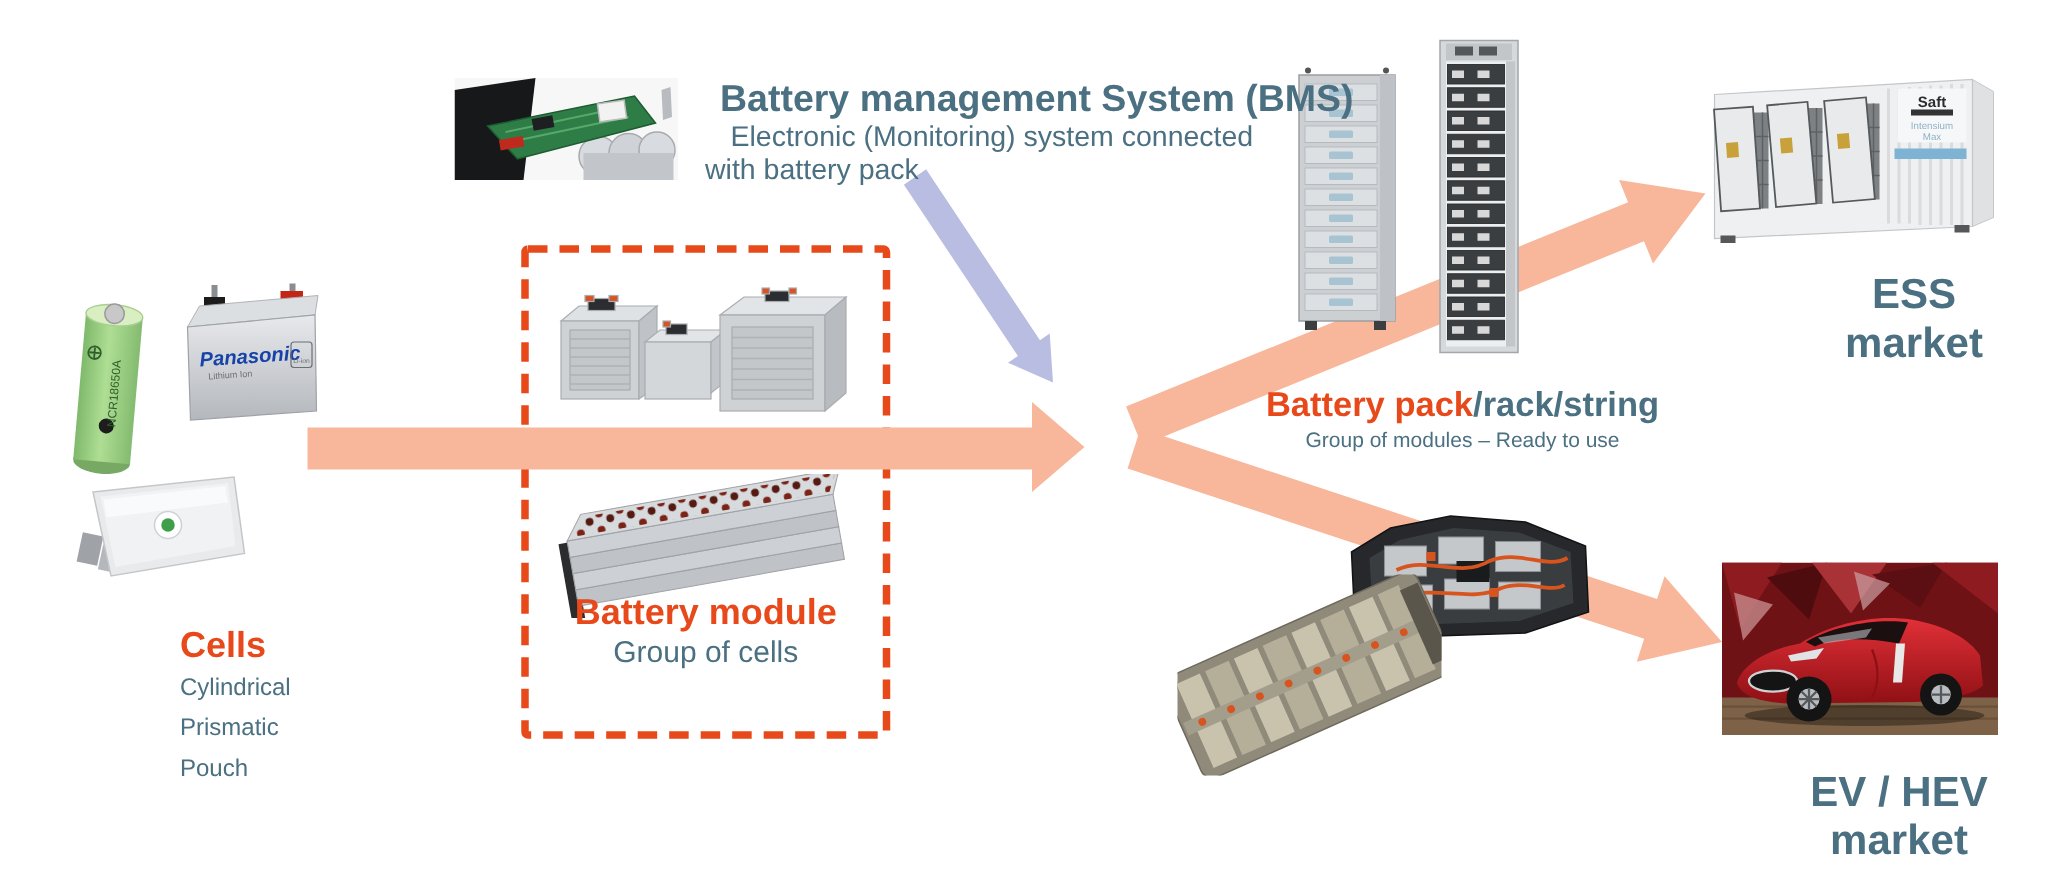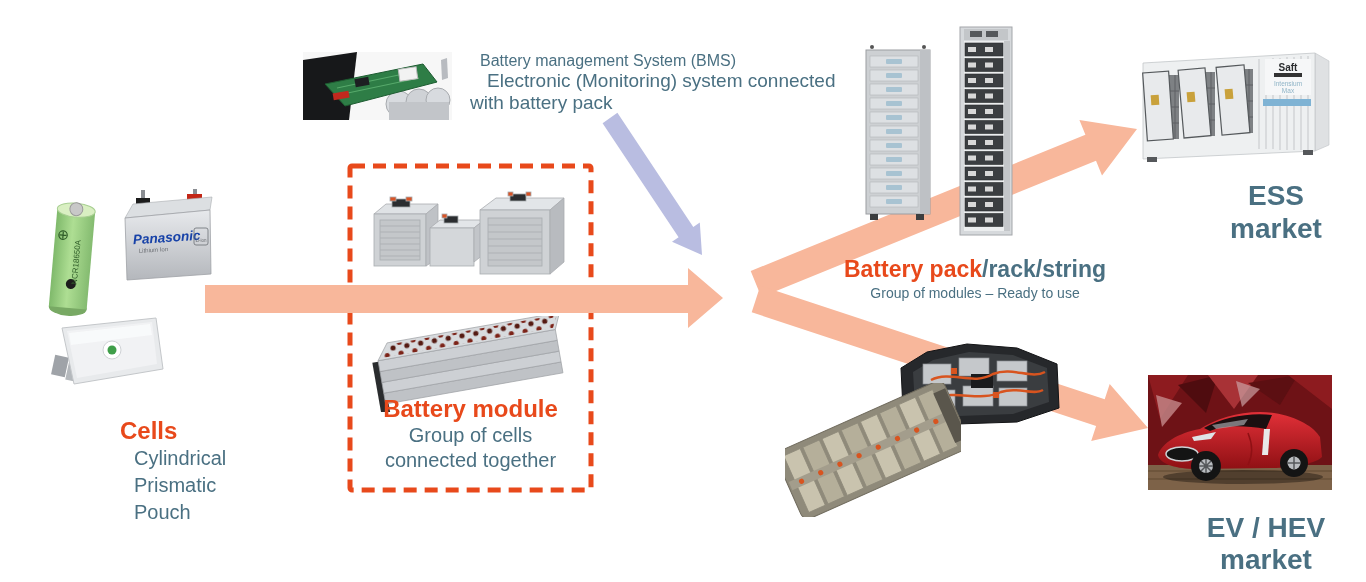--- a/index.html
+++ b/index.html
@@ -13,28 +13,28 @@
     position:relative;width:1366px;height:582px;background:#ffffff;
     font-family:"Liberation Sans",sans-serif;overflow:hidden;
   }
   .img{position:absolute;z-index:2;line-height:0;}
   .label{position:absolute;z-index:3;}
   #arrow-layer{position:absolute;left:0;top:0;z-index:1;}
 
   
   #cells-label{left:120px;top:417px;}
   .cells-title{font-size:24px;font-weight:bold;color:var(--orange);}
-  .cells-type{font-size:20px;color:var(--slate);margin-left:14px;line-height:27px;}
+  .cells-type{font-size:16px;color:var(--slate);line-height:27px;}
 
   #module-label{left:350px;top:395px;width:241px;text-align:center;}
   .module-title{font-size:24px;font-weight:bold;color:var(--orange);}
   .module-desc{font-size:20px;color:var(--slate);line-height:25px;}
 
   #bms-label{left:470px;top:52px;}
-  .bms-title{font-size:16px;font-weight:normal;color:var(--slate);padding-left:10px;}
+  .bms-title{font-size:25px;font-weight:bold;color:var(--slate);padding-left:10px;}
   .bms-desc1{font-size:19px;color:var(--slate);line-height:22px;padding-left:17px;}
   .bms-desc2{font-size:19px;color:var(--slate);line-height:22px;}
 
   #pack-label{left:805px;top:256px;width:340px;text-align:center;}
   .pack-title{font-size:23px;font-weight:bold;text-align:center;}
   .pack-title .t-orange{color:var(--orange);}
   .pack-title .t-slate{color:var(--slate);}
   .pack-desc{font-size:14px;color:var(--slate);margin-top:2px;}
 
   #ess-label{left:1186px;top:179px;width:180px;text-align:center;
@@ -387,21 +387,20 @@
   <div class="label" id="cells-label">
     <div class="cells-title">Cells</div>
     <div class="cells-type">Cylindrical</div>
     <div class="cells-type">Prismatic</div>
     <div class="cells-type">Pouch</div>
   </div>
 
   <div class="label" id="module-label">
     <div class="module-title">Battery module</div>
     <div class="module-desc">Group of cells</div>
-    <div class="module-desc">connected together</div>
   </div>
 
   <div class="label" id="bms-label">
     <div class="bms-title">Battery management System (BMS)</div>
     <div class="bms-desc1">Electronic (Monitoring) system connected</div>
     <div class="bms-desc2">with battery pack</div>
   </div>
 
   <div class="label" id="pack-label">
     <div class="pack-title"><span class="t-orange">Battery pack</span><span class="t-slate">/rack/string</span></div>

